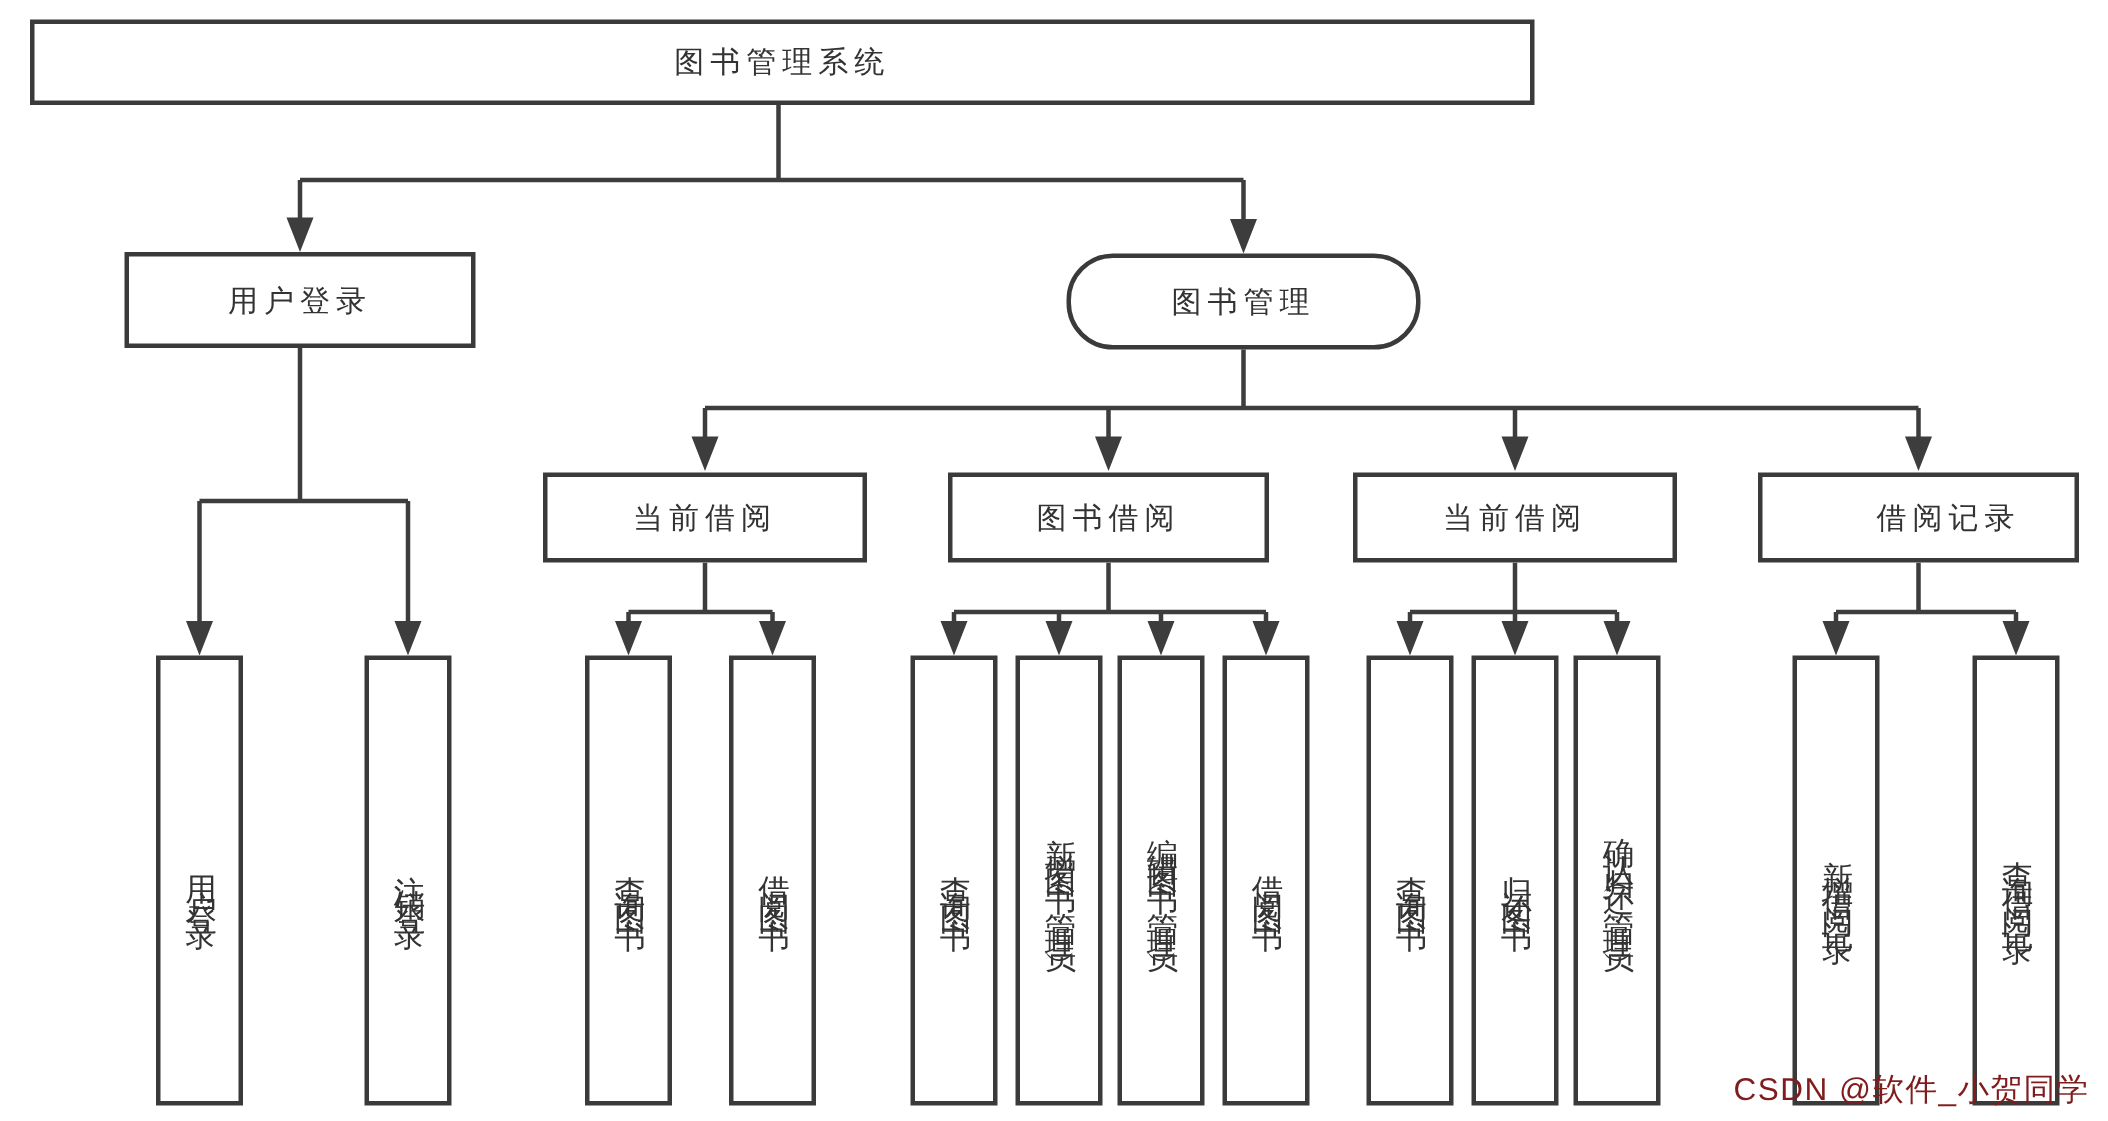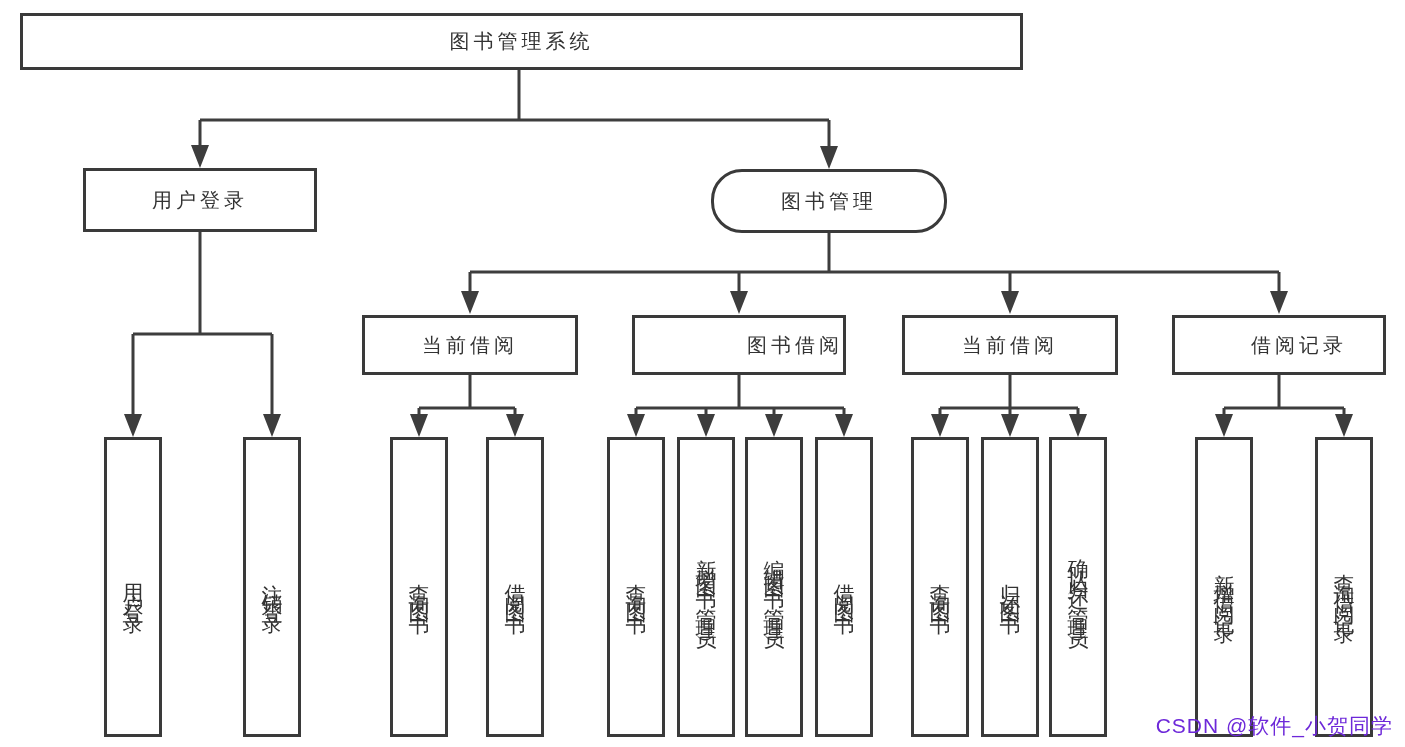--- a/index.html
+++ b/index.html
@@ -30,21 +30,21 @@
     font-size: 20px;
     letter-spacing: 4px;
     white-space: nowrap;
     color: #333333;
   }
   .root-box { left: 20px; top: 13px; width: 1003px; height: 57px; }
   .lvl2-user { left: 83px;  top: 168px; width: 234px; height: 64px; }
   .lvl2-book { left: 711px; top: 169px; width: 236px; height: 64px; border-radius: 31px; }
   .lvl3 { top: 315px; height: 60px; }
   .lvl3-newbook { left: 362px;  width: 216px; }
-  .lvl3-borrow  { left: 632px;  width: 214px; justify-content: flex-end; }
+  .lvl3-borrow  { left: 632px;  width: 214px; }
   .lvl3-current { left: 902px;  width: 216px; }
   .lvl3-records { left: 1172px; width: 214px; padding-left: 40px; }
   .v-box { top: 437px; width: 58px; height: 300px; }
   .v-box span {
     writing-mode: vertical-rl;
     text-orientation: mixed;
     font-size: 21px;
     letter-spacing: 10px;
     color: #333333;
     white-space: nowrap;
@@ -60,21 +60,21 @@
   .vx9  { left: 911px; }
   .vx10 { left: 981px; }
   .vx11 { left: 1049px; }
   .vx12 { left: 1195px; }
   .vx13 { left: 1315px; }
   .watermark {
     position: absolute;
     top: 712px;
     right: 12px;
     font-size: 21px;
-    color: #6d28d9;
+    color: #7f1d1d;
     letter-spacing: 1px;
     white-space: nowrap;
   }
 </style>
 </head>
 <body>
 
 <div class="stage">
 
   <svg class="connectors" viewBox="0 0 1405 747" xmlns="http://www.w3.org/2000/svg">

